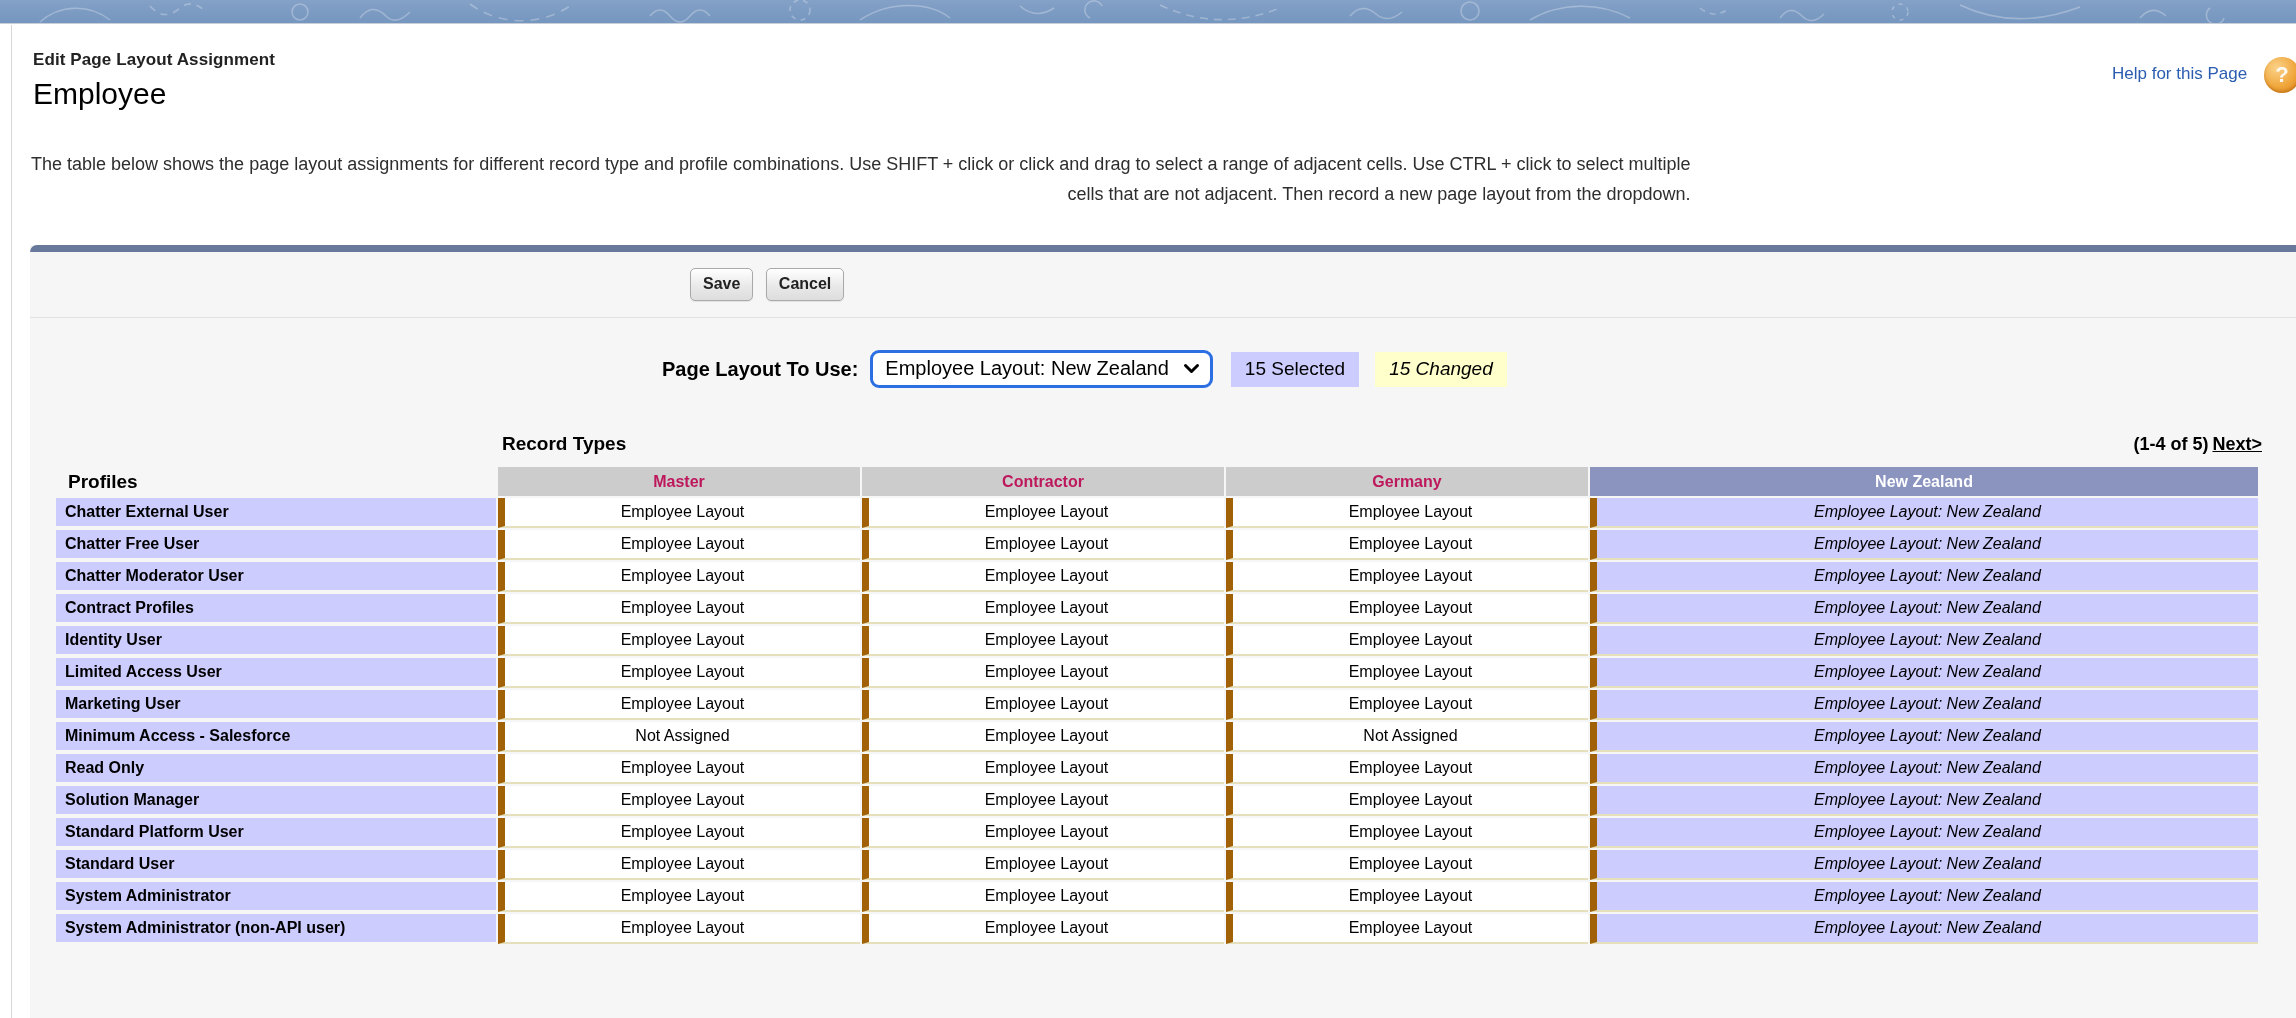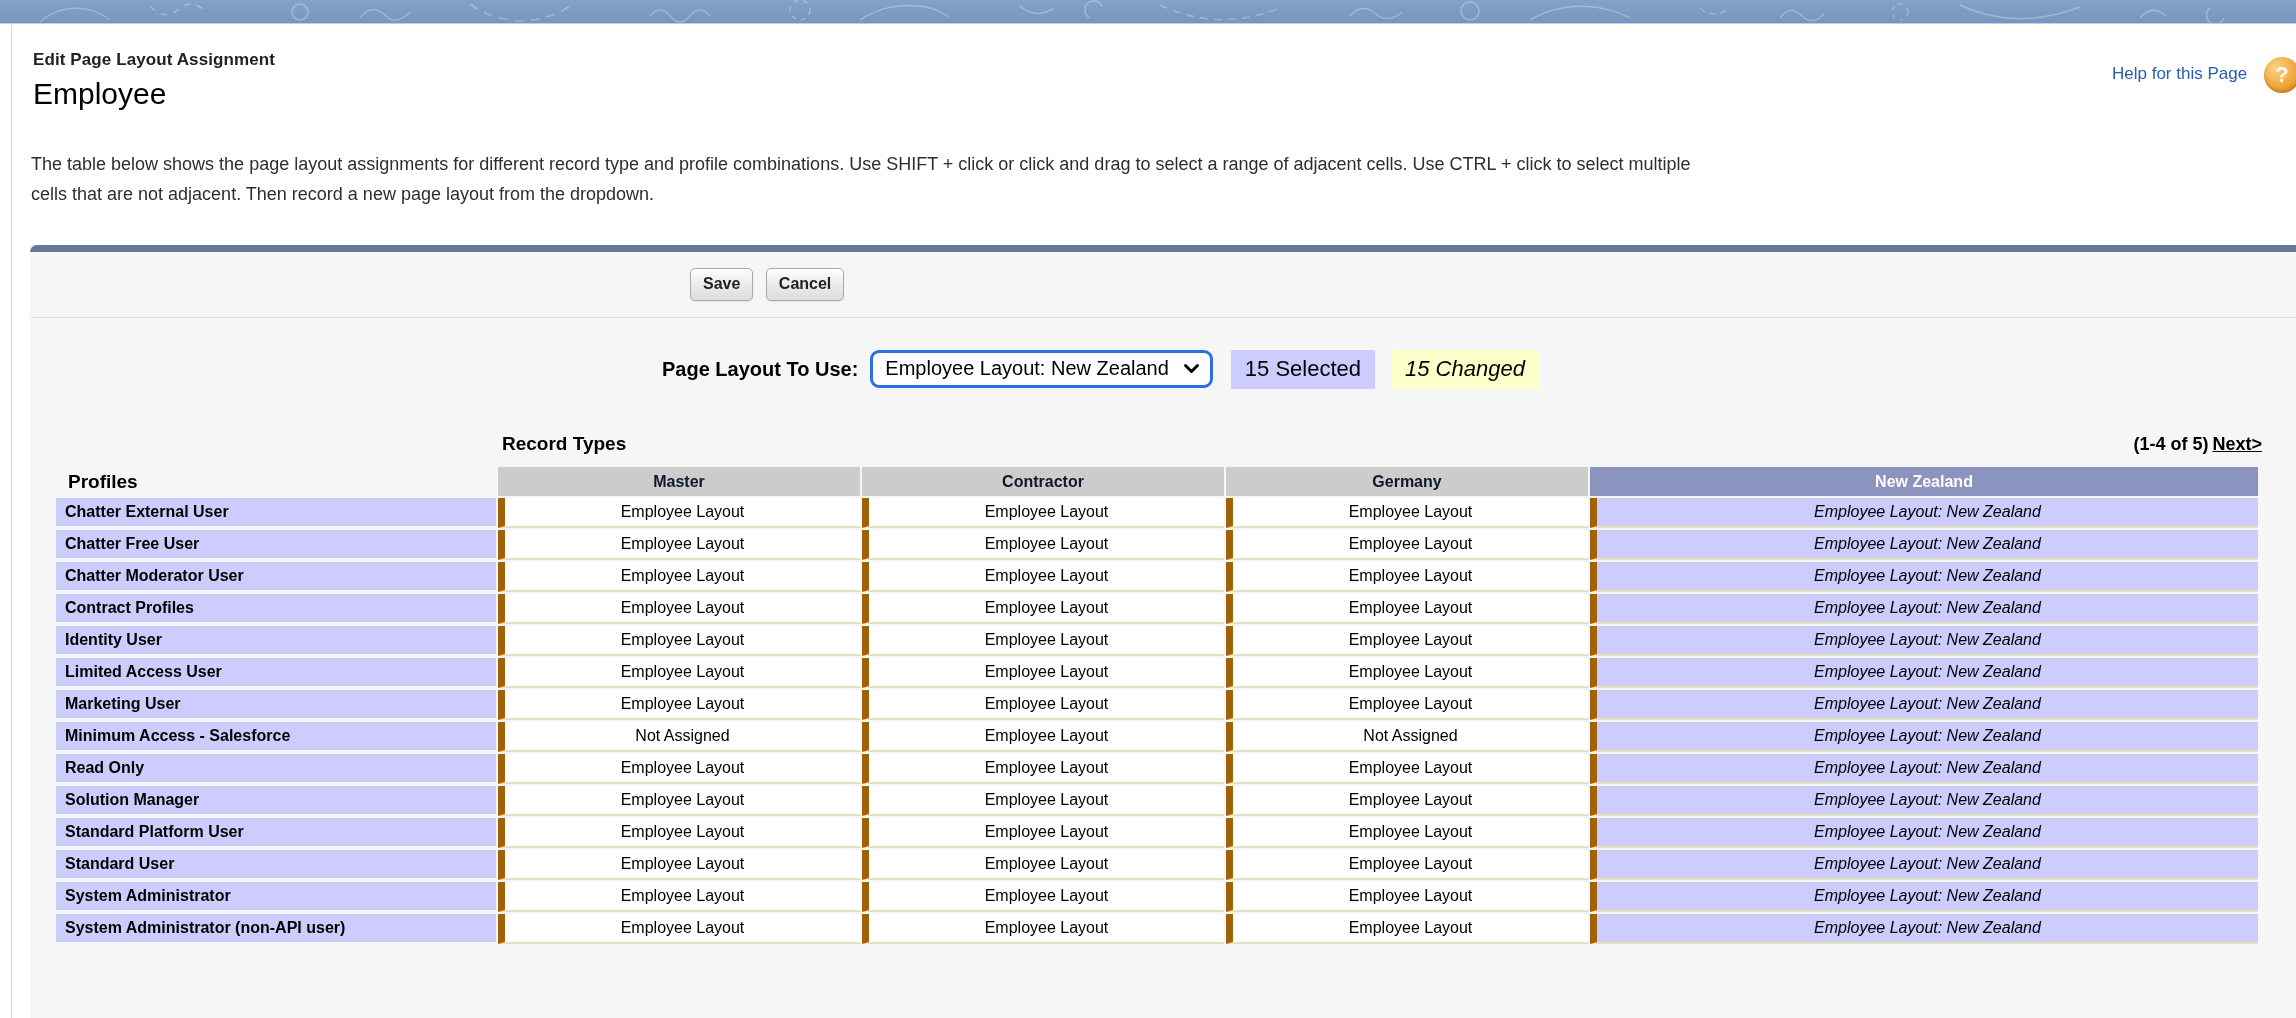--- a/index.html
+++ b/index.html
@@ -48,21 +48,21 @@
   .help-icon {
     position: absolute; left: 2264px; top: 57px; width: 36px; height: 36px;
     border-radius: 50%;
     background: radial-gradient(circle at 35% 30%, #fbd289, #f0a73c 55%, #d97f12);
     box-shadow: inset 0 -2px 3px rgba(140,70,0,.35);
     color: rgba(255,255,255,.9); font-weight: bold; font-size: 22px;
     display: flex; align-items: center; justify-content: center;
   }
 
   .description { position: absolute; left: 31px; top: 149px; font-size: 18px; color: #2e2e2e; line-height: 30px; }
-  .description div { white-space: nowrap; }
+  .description div { white-space: nowrap; text-align: right; }
 
   
   .panel {
     position: absolute; left: 30px; top: 245px; width: 2292px; height: 773px;
     background: #f6f6f6;
   }
   .panel-top {
     height: 7px; background: var(--panel-bar-slate);
     border-radius: 8px 8px 0 0;
   }
@@ -83,21 +83,21 @@
   .picker-row { display: flex; align-items: center; margin-left: 632px; height: 40px; }
   .picker-label { font-size: 20px; font-weight: bold; color: #000; }
   .layout-select {
     margin-left: 12px;
     display: inline-flex; align-items: center; gap: 14px;
     background: #fff;
     border: 3px solid #2c6fe3; border-radius: 9px;
     padding: 4px 10px 5px 12px;
     font-size: 20px; color: #000; cursor: pointer;
   }
-  .badge { margin-left: 18px; font-size: 22px; padding: 6px 14px 7px 14px; color: #000; }
+  .badge { margin-left: 18px; font-size: 19px; padding: 6px 14px 7px 14px; color: #000; }
   .badge-selected { background: var(--lavender); }
   .badge-changed  { background: var(--pale-yellow); font-style: italic; margin-left: 16px; }
 
   .heading-row {
     margin: 44px 0 0 26px; width: 2206px;
     display: flex; justify-content: space-between; align-items: flex-end;
   }
   .record-types-title { margin-left: 446px; font-size: 19px; font-weight: bold; color: #000; }
   .pagination { font-size: 18px; font-weight: bold; color: #000; padding-left: 18px; }
   .pagination a { color: #000; text-decoration: underline; cursor: pointer; margin-left: 4px; }
@@ -111,21 +111,21 @@
   col.c-std  { width: 362px; }
   col.c-nz   { width: 668px; }
 
   th.profh {
     text-align: left; font-size: 19px; font-weight: bold; color: #000;
     padding: 0 0 0 12px; height: 29px; vertical-align: middle; background: transparent;
   }
   th.colh {
     height: 29px; vertical-align: middle; text-align: center;
     background: var(--column-header-gray);
-    font-size: 16px; font-weight: bold; color: #0f172a; cursor: pointer;
+    font-size: 16px; font-weight: bold; color: #be185d; cursor: pointer;
   }
   th.colh.sel { background: var(--selected-column-header); color: #fff; }
 
   td { height: 30px; vertical-align: middle; font-size: 16px; }
   td.prof {
     background: var(--lavender); font-weight: bold; color: #000;
     padding-left: 9px; border-bottom: 2px solid #f6f6f6; cursor: pointer;
   }
   td.cell {
     background: #ffffff; text-align: center; color: #000;

